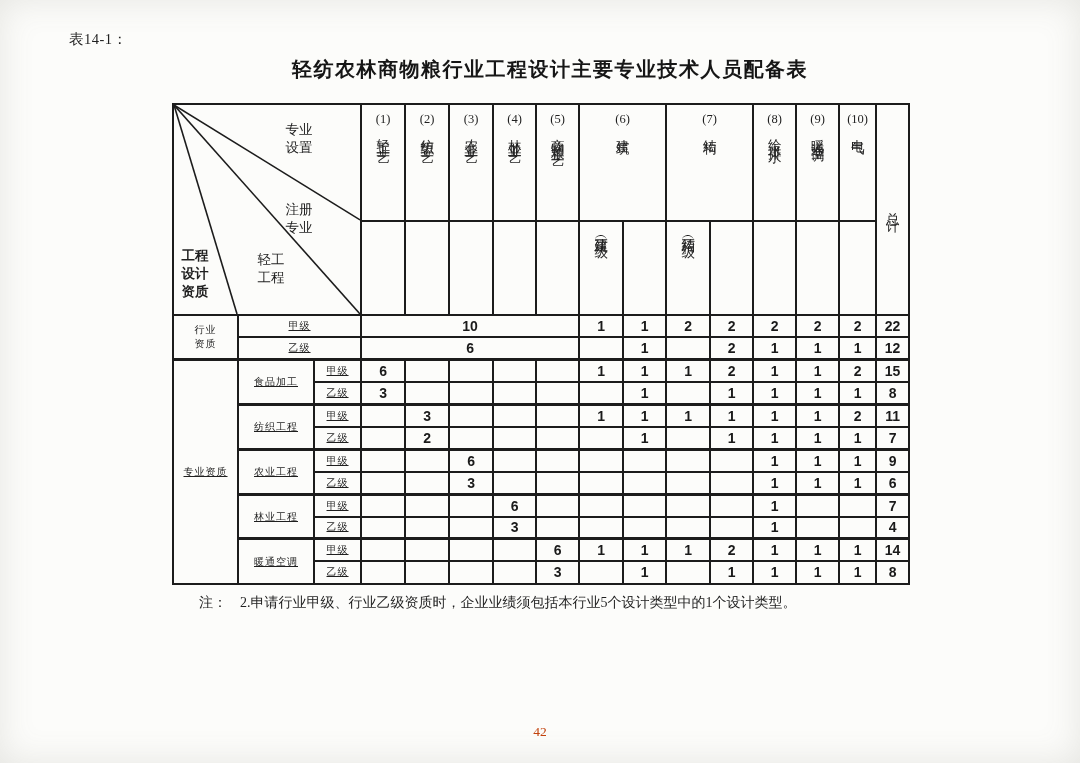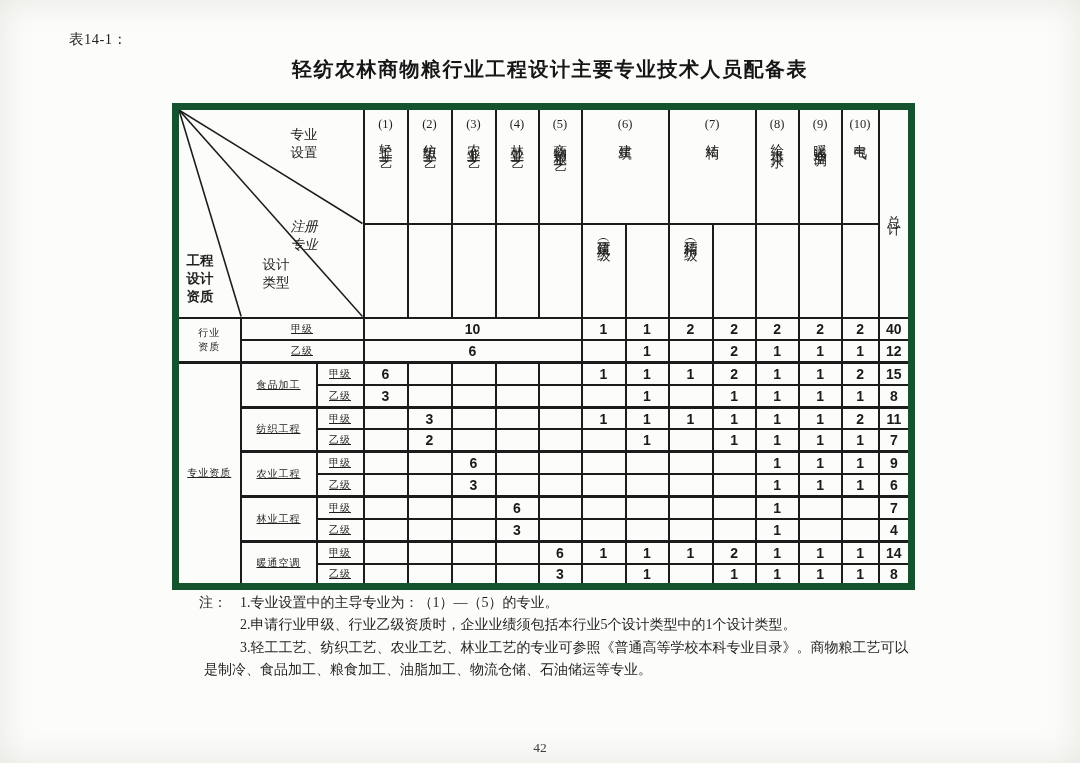--- a/index.html
+++ b/index.html
@@ -12,21 +12,21 @@
   }
   .table-label{position:absolute;left:69px;top:30px;font-size:14.5px;letter-spacing:.5px;}
   .doc-title{
     position:absolute;left:0;top:56px;width:1100px;text-align:center;
     font-family:"Liberation Sans","DejaVu Sans",sans-serif;
     font-weight:bold;font-size:20px;letter-spacing:1.5px;color:#161616;
   }
   table.staff{
     position:absolute;left:172px;top:103px;width:736px;
     border-collapse:collapse;table-layout:fixed;
-    border:7px solid #14532d;
+    border:1px solid #14532d;
   }
   .staff th,.staff td{
     border:2px solid #1c1c1c;padding:0;text-align:center;vertical-align:middle;
     font-weight:normal;overflow:hidden;
   }
   tr.h1{height:117px;}
   tr.h2{height:94px;}
   .staff tbody tr{height:22.4px;}
   tr.group-start td{border-top-width:3px;}
 
@@ -43,34 +43,34 @@
   th.totalcol{vertical-align:middle;}
   .vtext.tot{letter-spacing:7px;}
 
   
   th.corner{position:relative;vertical-align:top;}
   .diag{position:absolute;left:0;top:0;width:100%;height:100%;}
   .diag line{stroke:#1c1c1c;stroke-width:1.6;}
   .c-lab{position:absolute;font-size:13.5px;line-height:18px;}
   .wrap2{display:inline-block;width:30px;word-break:break-all;text-align:center;}
   .c-lab.c1{left:110px;top:16px;}
-  .c-lab.c2{left:110px;top:108px;font-style:italic;}
+  .c-lab.c2{left:110px;top:96px;}
   .c-lab.c3{left:82px;top:146px;}
   .c-lab.c4{left:6px;top:142px;font-weight:bold;}
 
   
   td.num{font-family:"Liberation Sans","DejaVu Sans",sans-serif;font-size:14px;font-weight:600;color:#1a1a1a;}
   td.label{font-size:10px;letter-spacing:1px;text-decoration:underline;}
 
   
   .notes{position:absolute;left:199px;top:592px;width:712px;font-size:14px;line-height:21.5px;}
   .note-mark{position:absolute;left:0;top:0;}
   .note-item{margin-left:41px;}
   .note-item.hang{margin-left:5px;text-indent:36px;margin-top:2px;}
-  .page-number{position:absolute;left:0;top:740px;width:1080px;text-align:center;font-size:13.5px;color:#404040;}
+  .page-number{position:absolute;left:0;top:724px;width:1080px;text-align:center;font-size:13.5px;color:#c2410c;}
 </style>
 </head>
 <body>
 
 <div class="page">
 
   <div class="table-label">表14-1：</div>
   <div class="doc-title">轻纺农林商物粮行业工程设计主要专业技术人员配备表</div>
 
   <table class="staff">
@@ -95,21 +95,21 @@
     <thead>
       <tr class="h1">
         <th class="corner" colspan="3" rowspan="2">
           <svg class="diag" viewBox="0 0 186 211" preserveAspectRatio="none">
             <line x1="0" y1="0" x2="186" y2="116"></line>
             <line x1="0" y1="0" x2="186" y2="211"></line>
             <line x1="0" y1="0" x2="63" y2="211"></line>
           </svg>
           <span class="c-lab c1 wrap2">专业设置</span>
           <span class="c-lab c2 wrap2">注册专业</span>
-          <span class="c-lab c3 wrap2">设计类型</span>
+          <span class="c-lab c3 wrap2">轻工工程</span>
           <span class="c-lab c4 wrap2">工程设计资质</span>
         </th>
         <th class="colh">
             <div class="colh-inner">
               <div class="cnum">(1)</div>
               <div class="vtext">轻工工艺</div>
             </div>
           </th>
         <th class="colh">
             <div class="colh-inner">
@@ -187,21 +187,21 @@
           <td rowspan="2" class="label"><span class="wrap2">行业资质</span></td>
           <td colspan="2" class="label">甲级</td>
           <td colspan="5" class="num">10</td>
           <td class="num">1</td>
           <td class="num">1</td>
           <td class="num">2</td>
           <td class="num">2</td>
           <td class="num">2</td>
           <td class="num">2</td>
           <td class="num">2</td>
-          <td class="num">40</td>
+          <td class="num">22</td>
         </tr>
         <tr>
           <td colspan="2" class="label">乙级</td>
           <td colspan="5" class="num">6</td>
           <td class="num"></td>
           <td class="num">1</td>
           <td class="num"></td>
           <td class="num">2</td>
           <td class="num">1</td>
           <td class="num">1</td>
@@ -372,20 +372,18 @@
           <td class="num">1</td>
           <td class="num">1</td>
           <td class="num">1</td>
           <td class="num">8</td>
         </tr>
       </tbody>
   </table>
 
   <div class="notes">
     <span class="note-mark">注：</span>
-    <div class="note-item">1.专业设置中的主导专业为：（1）—（5）的专业。</div>
     <div class="note-item">2.申请行业甲级、行业乙级资质时，企业业绩须包括本行业5个设计类型中的1个设计类型。</div>
-    <div class="note-item hang">3.轻工工艺、纺织工艺、农业工艺、林业工艺的专业可参照《普通高等学校本科专业目录》。商物粮工艺可以是制冷、食品加工、粮食加工、油脂加工、物流仓储、石油储运等专业。</div>
   </div>
 
   <div class="page-number">42</div>
 
 </div>
 
 </body></html>

